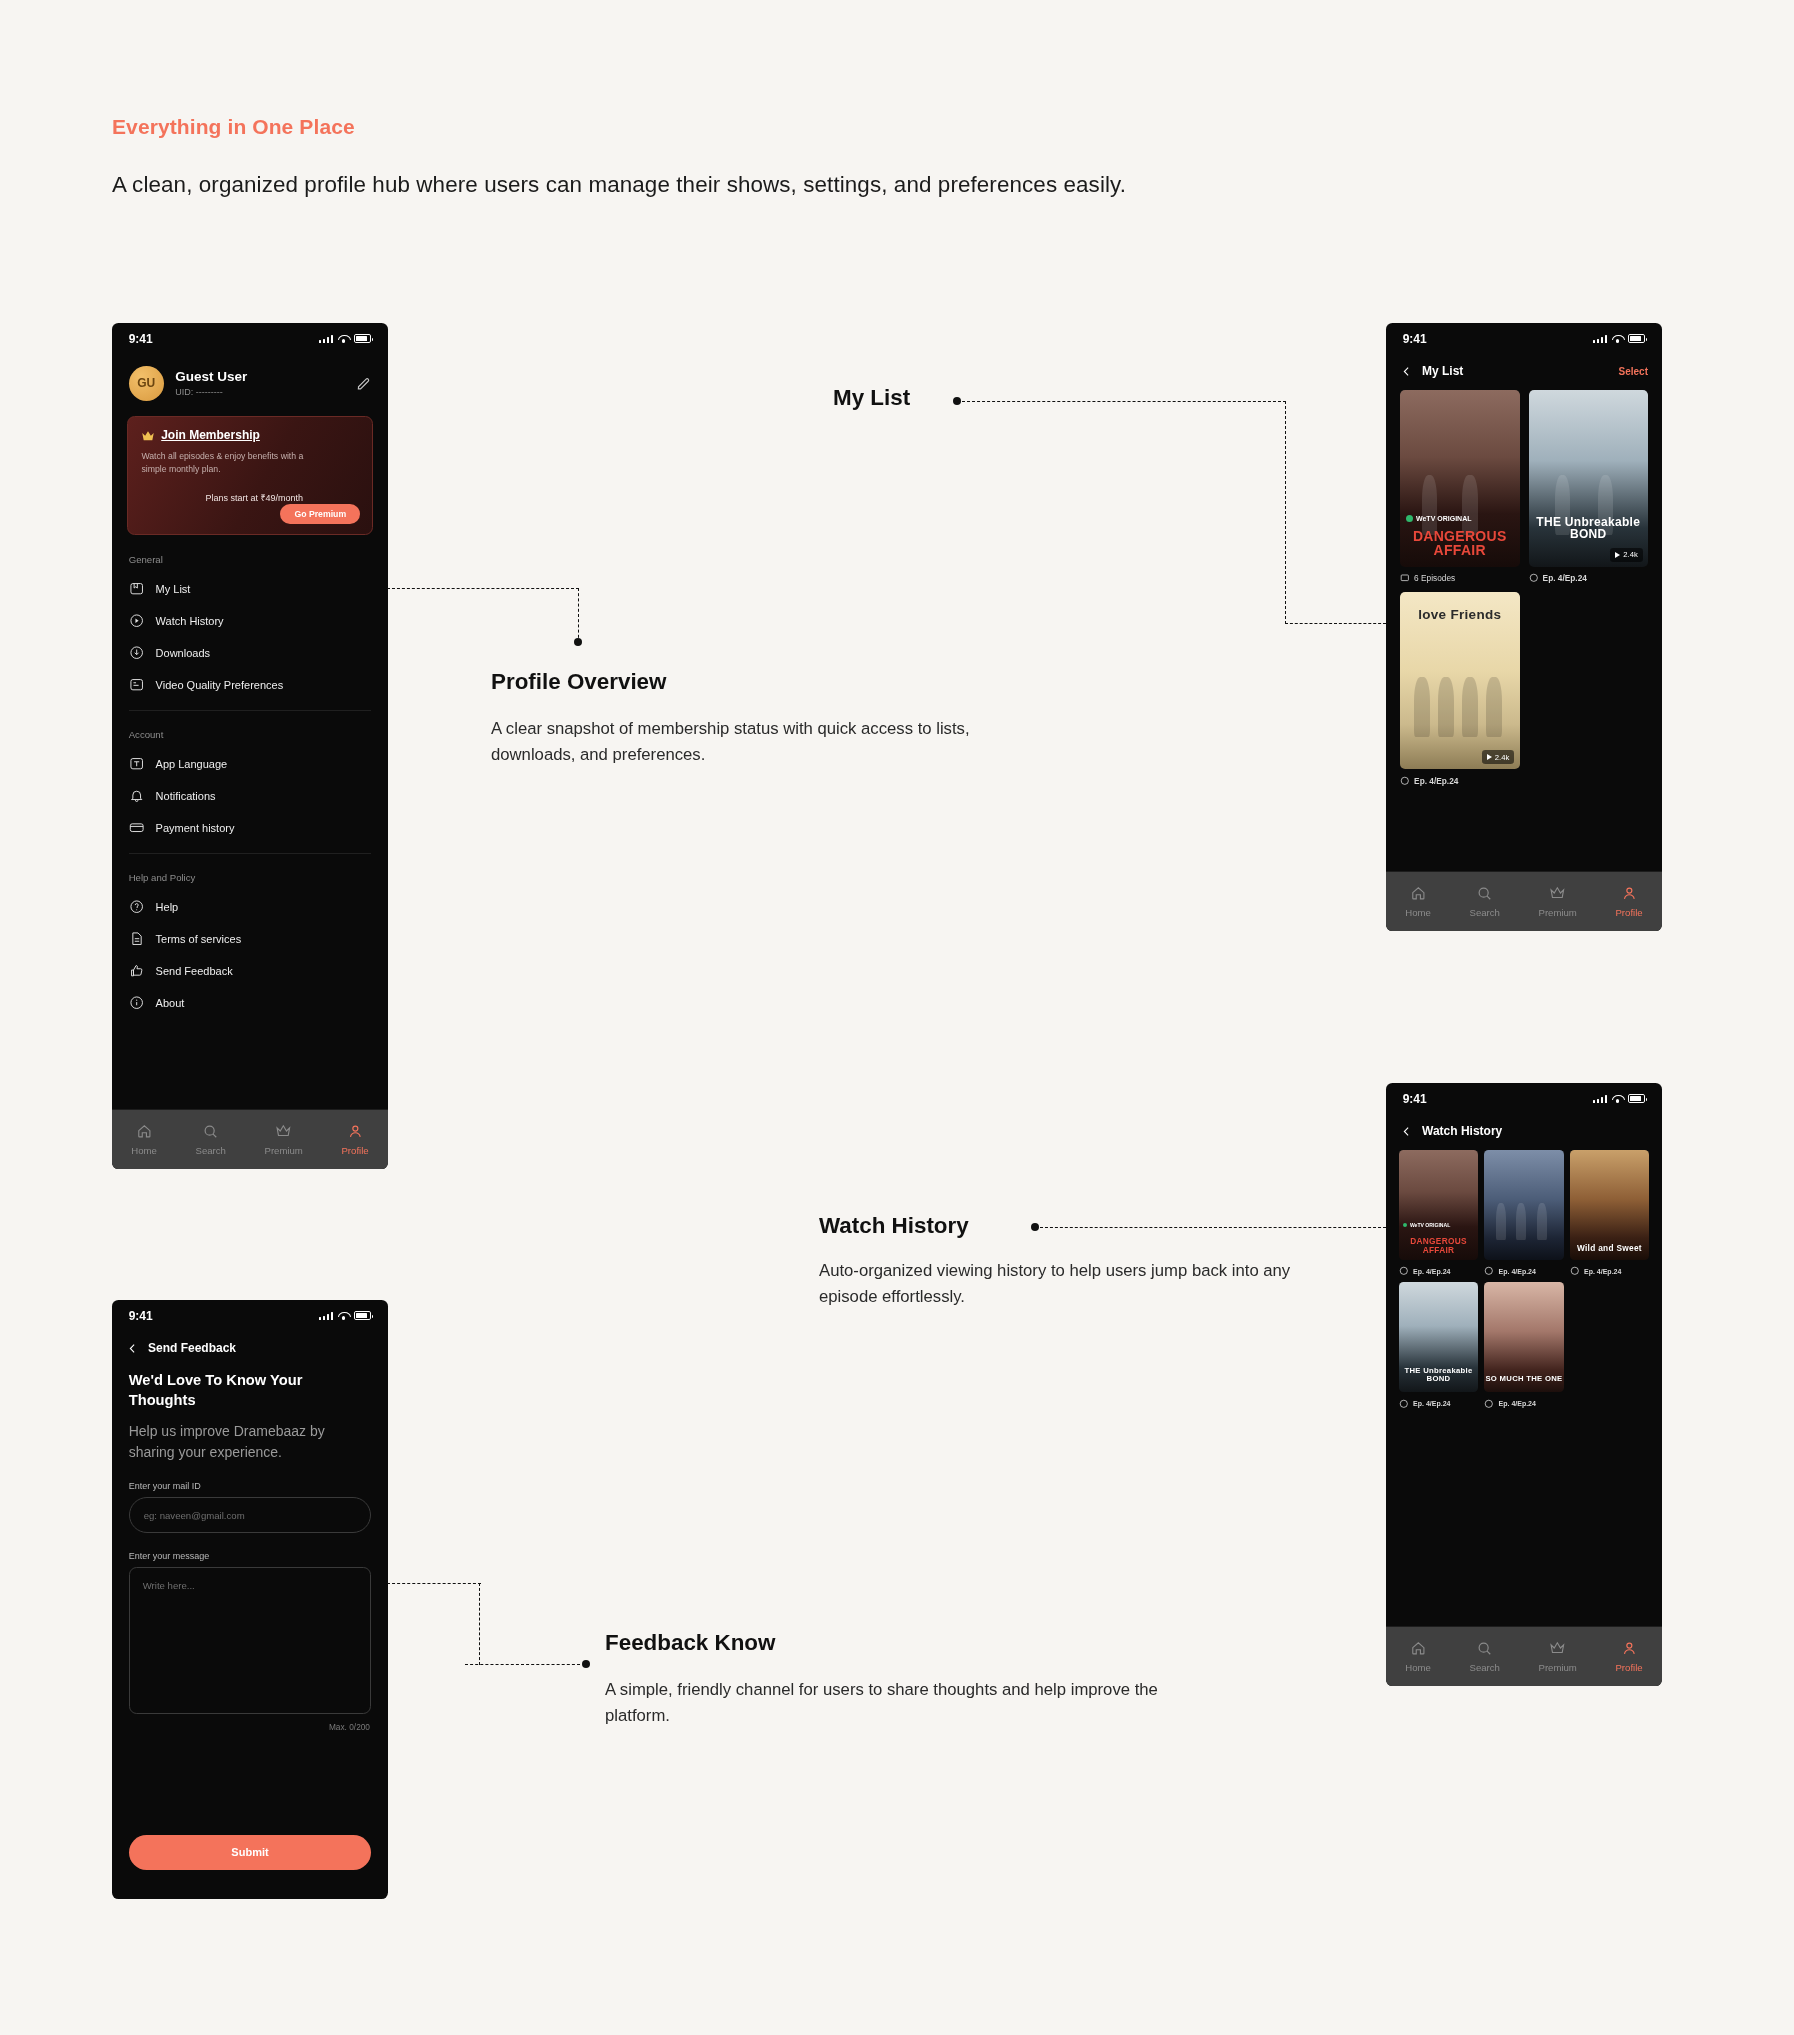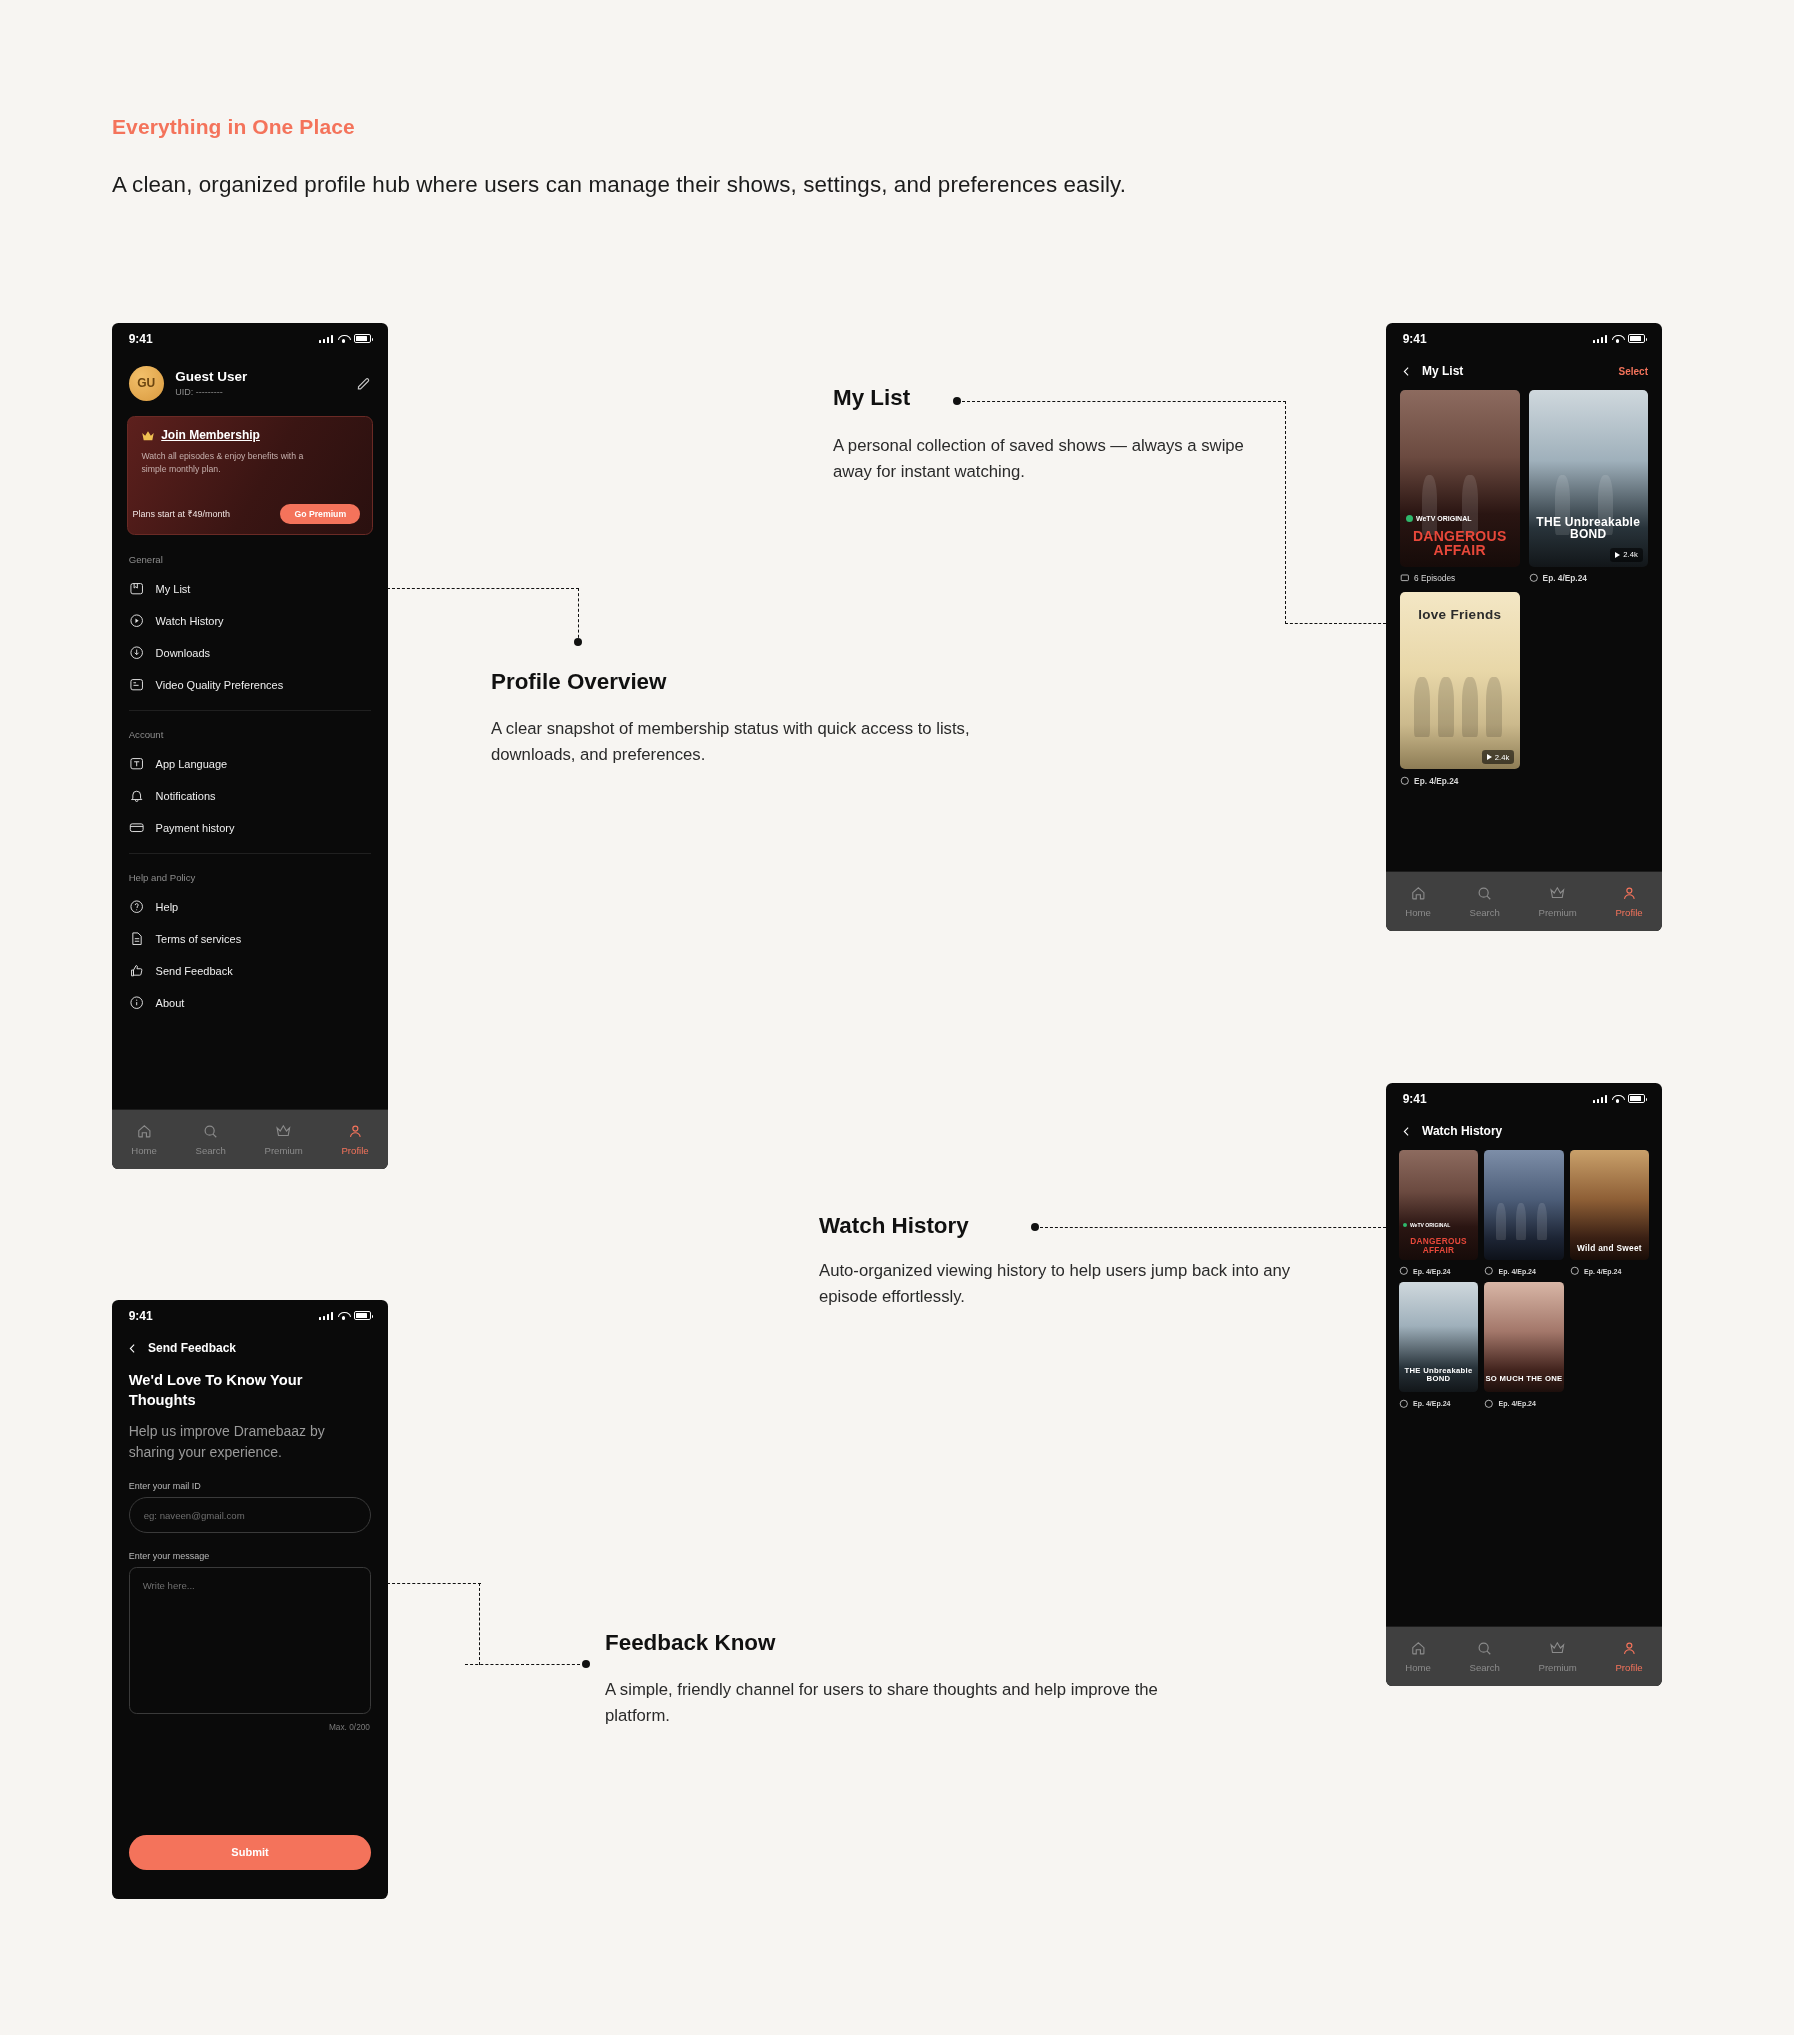--- a/index.html
+++ b/index.html
@@ -76,21 +76,21 @@
   .uid { font-size: 9px; color: #8d8d8d; margin-top: 2.6px; }
   .edit-ic { margin-left: auto; width: 16.7px; height: 16.7px; opacity: .85; }
 
   .membership {
     margin: 9px 15.4px 0 15.4px; height: 119px; border-radius: 7.7px;
     background: linear-gradient(120deg, #5d201d 0%, #3a1513 55%, #2a100f 100%);
     border: 0.6px solid #6a2a25; padding: 11.5px 13px; position: relative; overflow: hidden;
   }
   .mem-title { font-size: 12px; font-weight: bold; display: flex; align-items: center; gap: 5.8px; text-decoration: underline; }
   .mem-sub { font-size: 8.7px; color: #c5b0ad; margin-top: 7.7px; line-height: 1.5; width: 78%; }
-  .mem-bottom { position: absolute; left: 4px; right: 11.5px; bottom: 10.3px; display: flex; align-items: center; }
+  .mem-bottom { position: absolute; left: 20px; right: 11.5px; bottom: 10.3px; display: flex; align-items: center; flex-direction: column; }
   .mem-price { font-size: 9px; color: #efe3e1; }
   .go-premium {
     margin-left: auto; background: #f4735b; color: #fff; font-size: 8.7px;
     border-radius: 26px; padding: 5px 14px; font-weight: bold;
   }
 
   .sec-label { font-size: 9.6px; color: #8d8d8d; padding: 19px 16.7px 7.7px 16.7px; }
   .menu-item { display: flex; align-items: center; gap: 11.5px; padding: 8.3px 16.7px; }
   .menu-item .mlbl { font-size: 11px; color: #efefef; }
   .mi-icon { width: 15.4px; height: 15.4px; flex: none; }
@@ -607,21 +607,20 @@
     <div class="maxcount">Max. 0/200</div>
 
     <div class="submit">Submit</div>
   </div>
 
   <div class="anno-title" style="left:833px; top:385px;">My List</div>
   <div class="anno-dot" style="left:953px; top:397px;"></div>
   <div class="dash-h" style="left:962px; top:401px; width:324px;"></div>
   <div class="dash-v" style="left:1285px; top:401px; height:223px;"></div>
   <div class="dash-h" style="left:1285px; top:623px; width:101px;"></div>
-  <div class="anno-body" style="left:833px; top:433px; width:423px;">A personal collection of saved shows — always a swipe away for instant watching.</div>
 
   <div class="dash-h" style="left:387px; top:588px; width:192px;"></div>
   <div class="dash-v" style="left:578px; top:588px; height:55px;"></div>
   <div class="anno-dot" style="left:574px; top:638px;"></div>
   <div class="anno-title" style="left:491px; top:669px;">Profile Overview</div>
   <div class="anno-body" style="left:491px; top:716px; width:526px;">A clear snapshot of membership status with quick access to lists, downloads, and preferences.</div>
 
   <div class="anno-title" style="left:819px; top:1213px;">Watch History</div>
   <div class="anno-dot" style="left:1031px; top:1223px;"></div>
   <div class="dash-h" style="left:1040px; top:1227px; width:346px;"></div>

